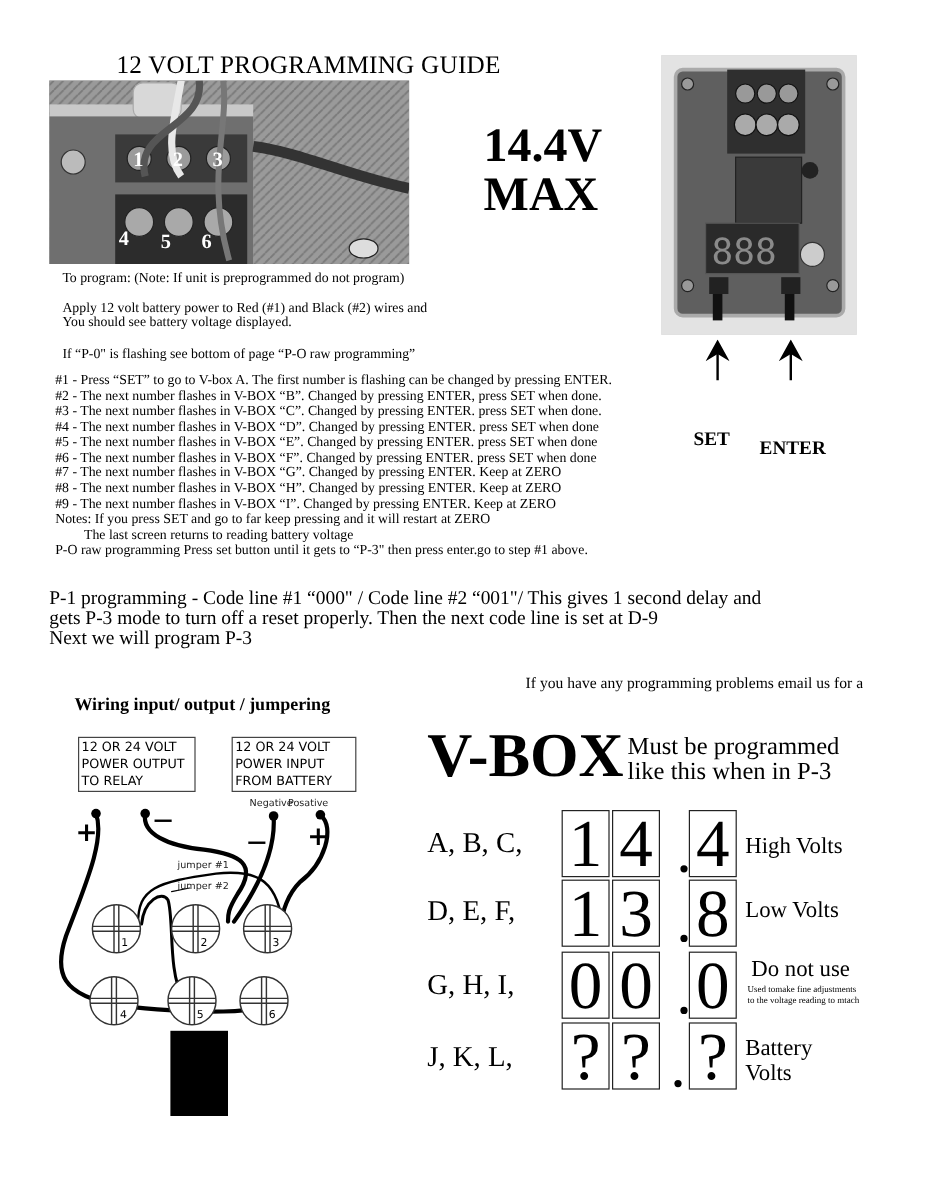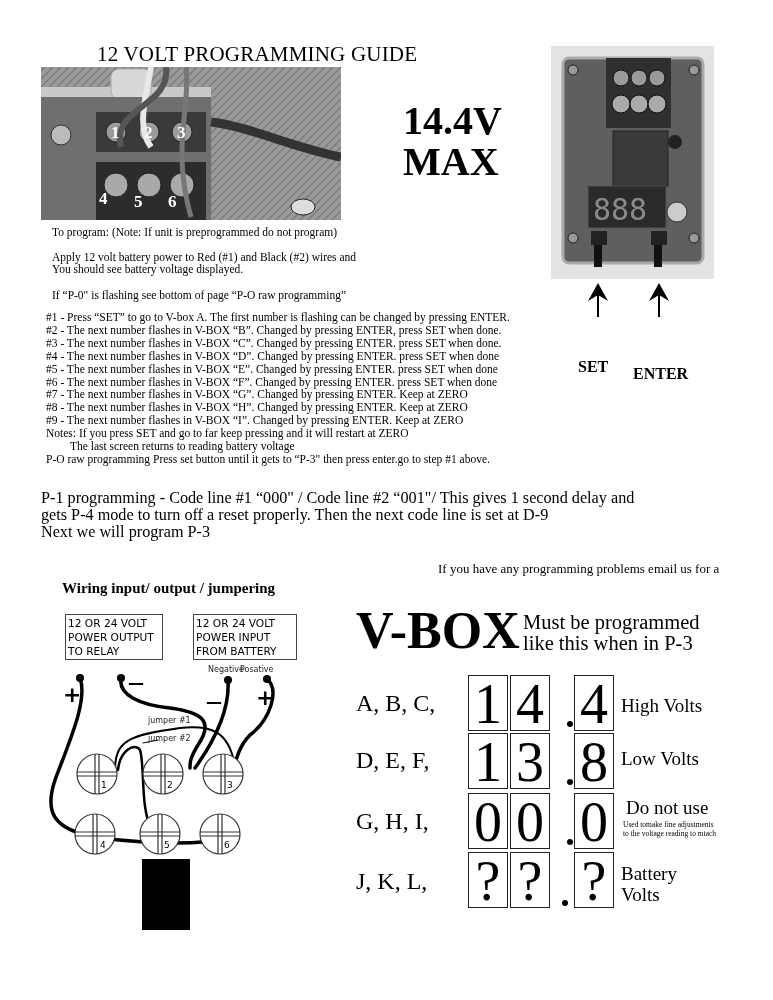--- a/index.html
+++ b/index.html
@@ -130,21 +130,21 @@
   <div>#7 -  The next number flashes in V-BOX “G”. Changed by pressing ENTER. Keep at ZERO</div>
   <div>#8 -  The next number flashes in V-BOX “H”. Changed by pressing ENTER. Keep at ZERO</div>
   <div>#9 -  The next number flashes in V-BOX “I”. Changed by pressing ENTER. Keep at ZERO</div>
   <div> Notes:  If you press SET and go to far keep pressing and it will restart at ZERO</div>
   <div style="padding-left:24px">       The last screen returns to reading battery voltage</div>
   <div> P-O raw programming Press set button until it gets to “P-3" then press enter.go to step #1 above.</div>
 </div>
 
 <div class="abs p1">
   <div>P-1 programming - Code line #1  “000"  / Code line #2  “001"/  This gives 1 second delay and</div>
-  <div>gets P-4 mode to turn off a reset properly.  Then the next code line is set at D-9</div>
+  <div>gets P-3 mode to turn off a reset properly.  Then the next code line is set at D-9</div>
   <div>Next we will program P-3</div>
 </div>
 
 <div class="abs wiring-title">Wiring input/ output / jumpering</div>
 
 <div class="lbox" style="left:65px;top:614px;width:92px">
   <div>12 OR 24 VOLT</div>
   <div>POWER OUTPUT</div>
   <div>TO RELAY</div>
 </div>

